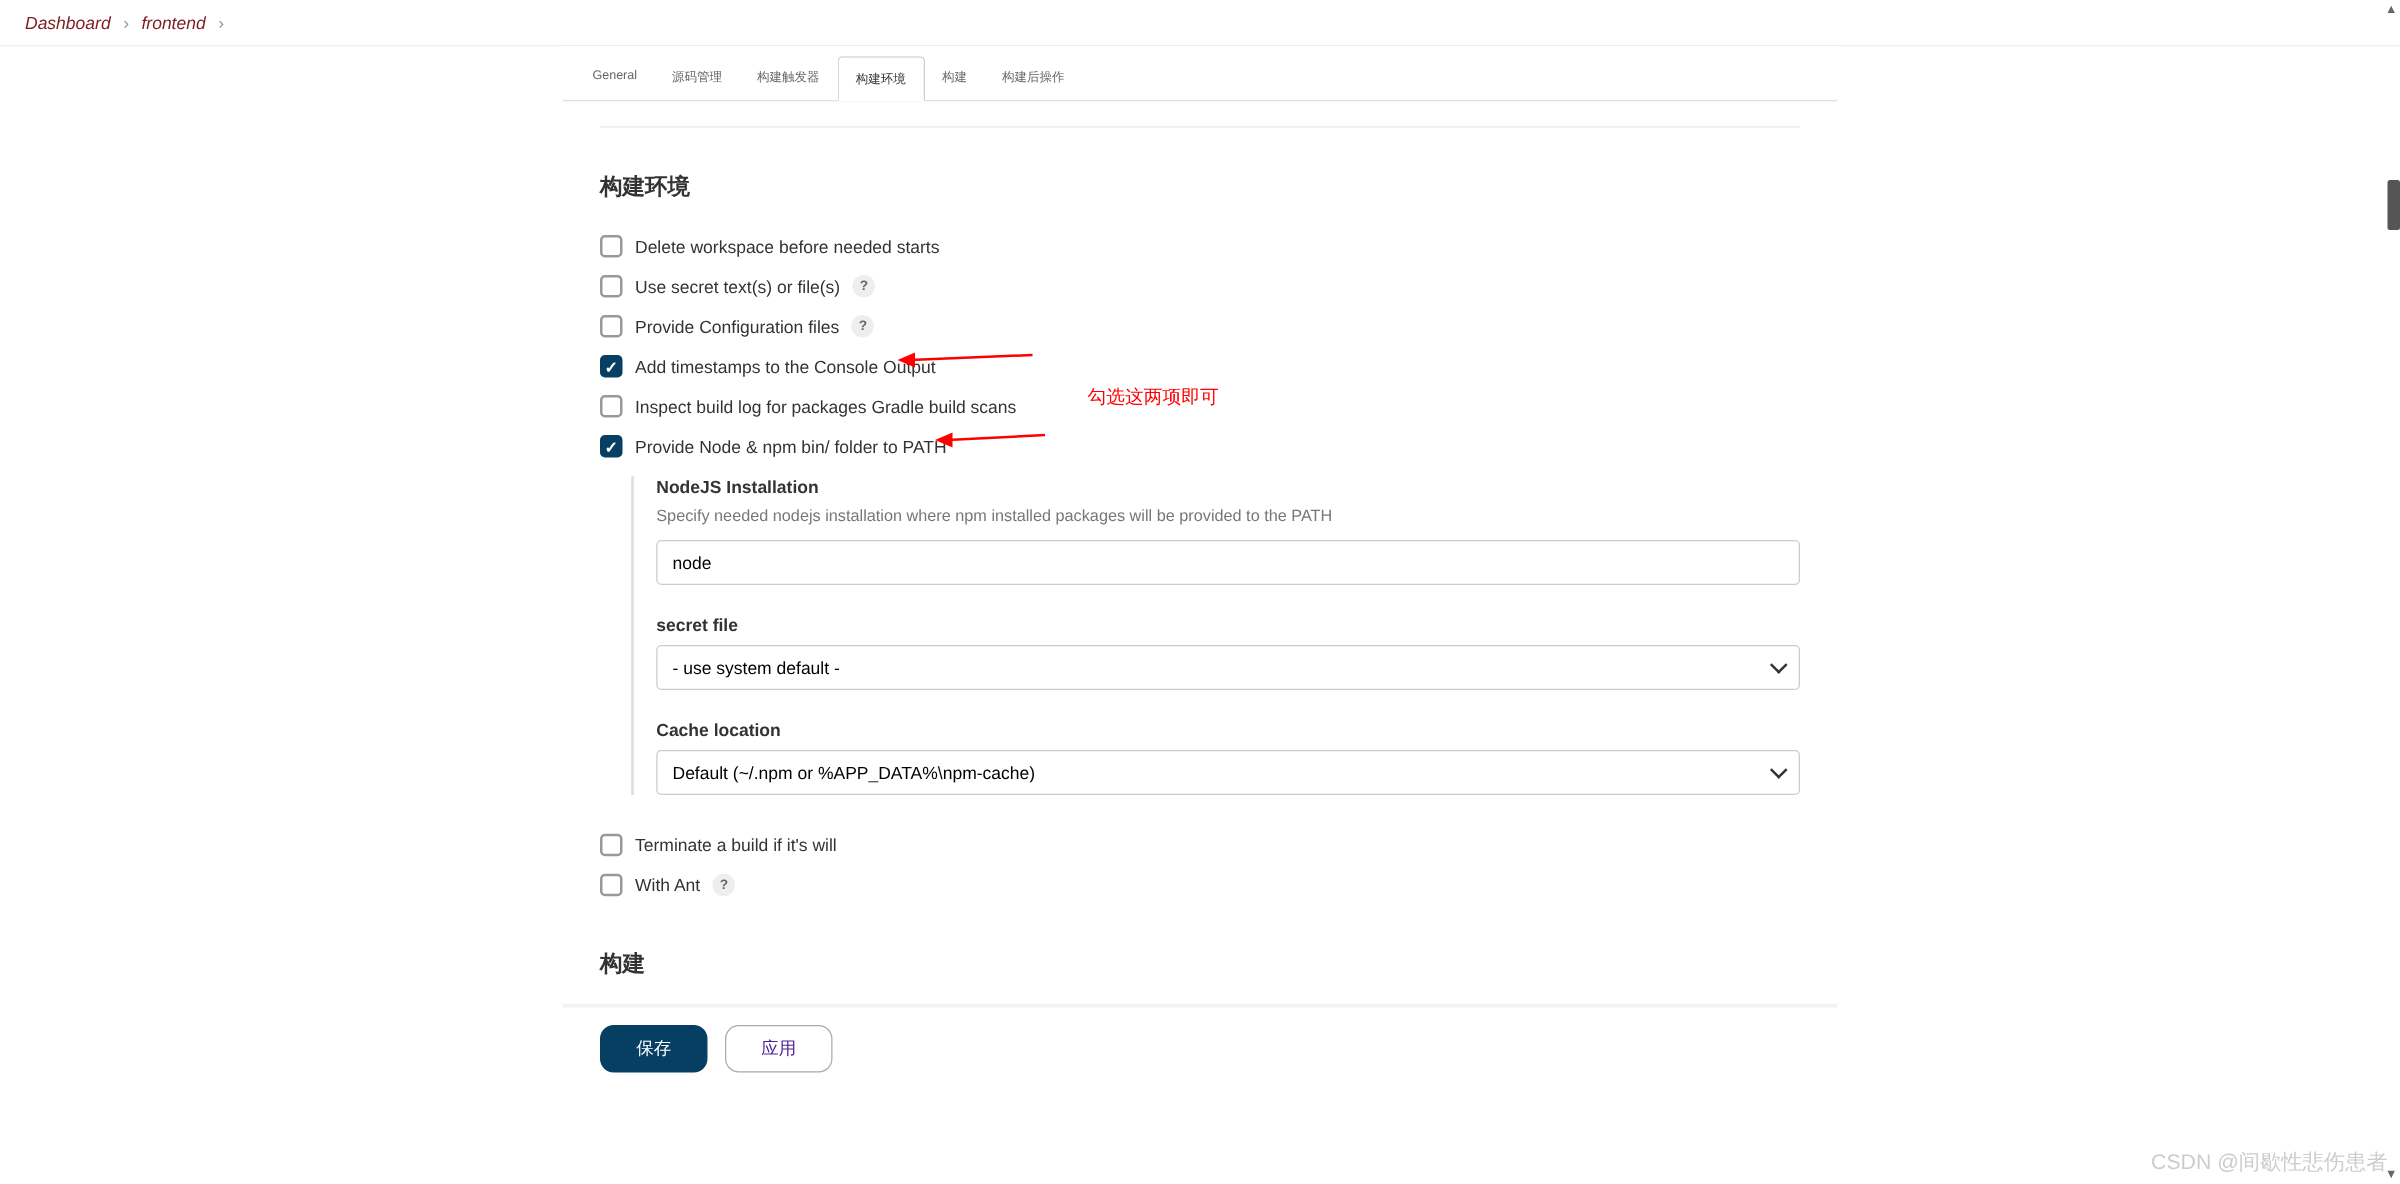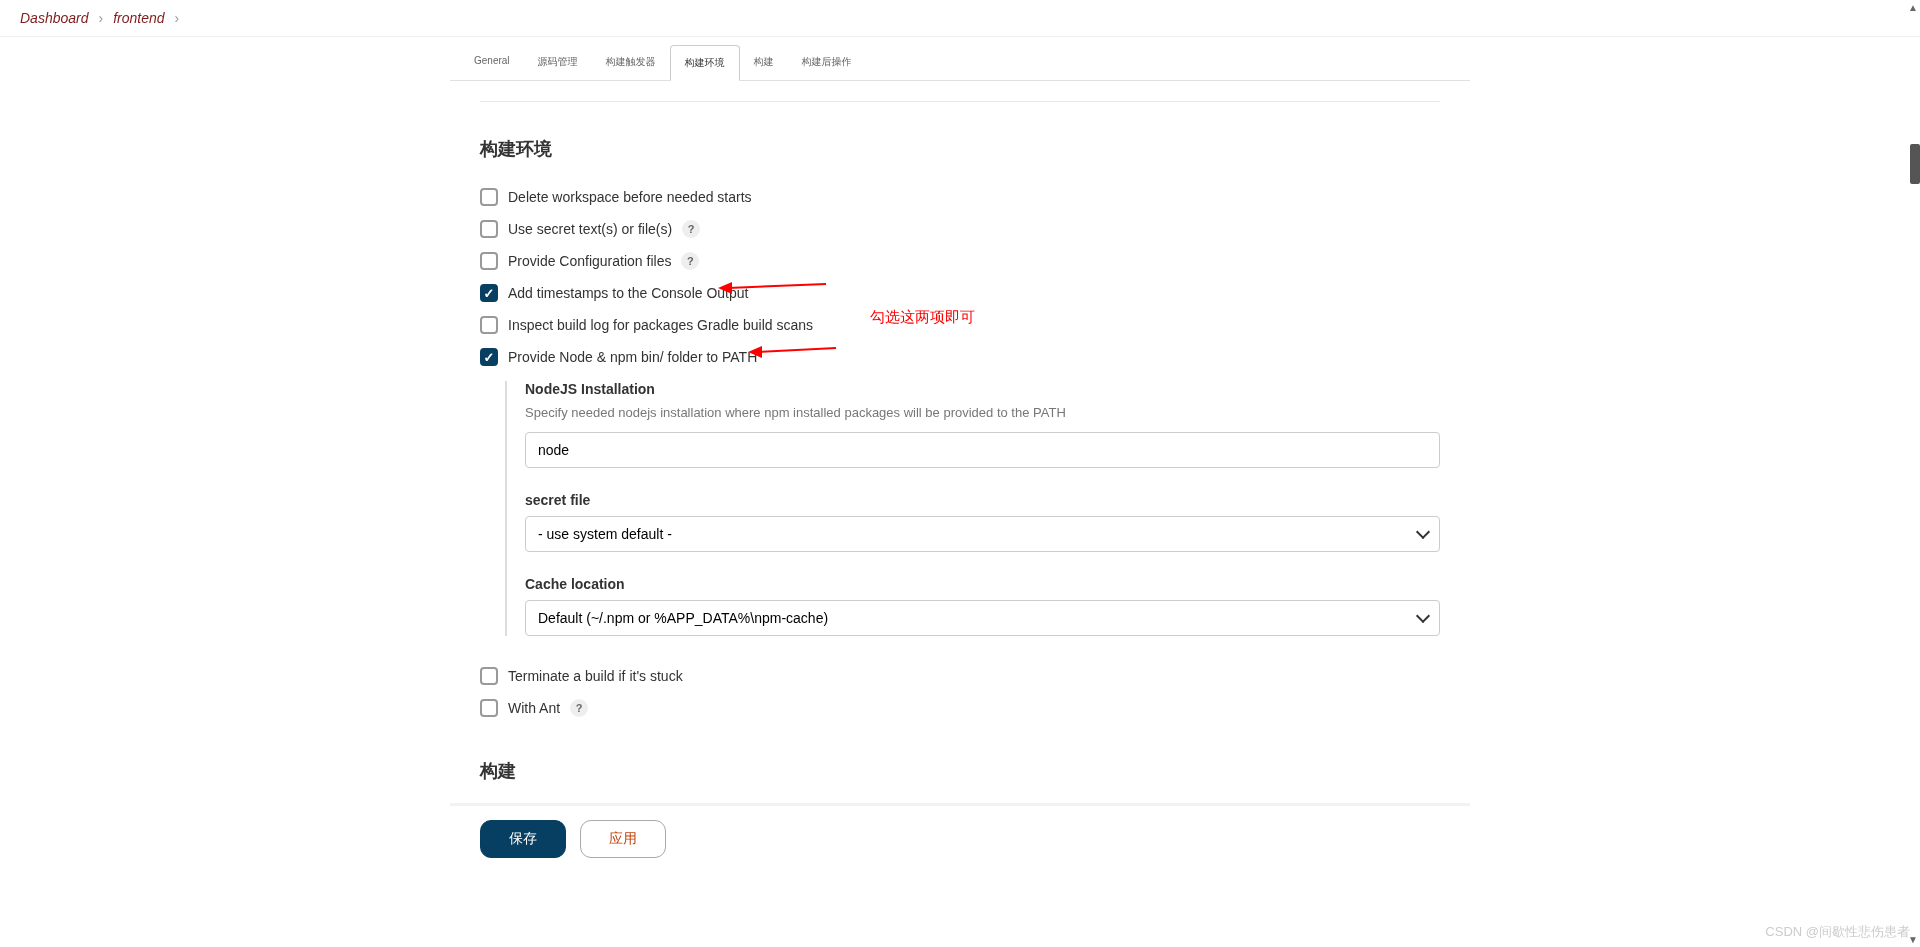--- a/index.html
+++ b/index.html
@@ -28,22 +28,22 @@
 .field-group { margin-bottom: 24px; }
 .field-label { font-size: 14px; font-weight: 600; color: #333; margin-bottom: 8px; }
 .field-desc { font-size: 13px; color: #777; margin-bottom: 12px; }
 .select-box { width: 100%; padding: 9px 12px; border: 1px solid #ccc; border-radius: 4px; font-size: 14px; background: #fff; appearance: none; position: relative; }
 .select-wrap { position: relative; }
 .select-wrap::after { content: ""; position: absolute; right: 12px; top: 50%; width: 8px; height: 8px; border-right: 2px solid #333; border-bottom: 2px solid #333; transform: translateY(-70%) rotate(45deg); pointer-events: none; }
 .select-wrap.no-caret::after { display: none; }
 .footer-buttons { display: flex; gap: 14px; padding: 0 30px; margin-top: 20px; border-top: 3px solid #f2f2f2; padding-top:14px;}
 .btn { padding: 9px 28px; border-radius: 11px; font-size: 14px; cursor: pointer; font-weight: 500; }
 .btn-primary { background: #063F61; color: #fff; border: 1px solid #063F61; }
-.btn-secondary { background: #fff; color: #c2410c; border: 1px solid #aaa; }
-.watermark { position: fixed; right: 10px; bottom: 6px; color: #ccc; font-size: 13px; }
+.btn-secondary { background: #fff; color: #4c1d95; border: 1px solid #aaa; }
+.watermark { position: fixed; right: 10px; bottom: 6px; color: #ccc; font-size: 17px; }
 .scroll-handle { position: fixed; right: 0; top: 144px; width: 10px; height: 40px; background: #555; border-radius: 2px;}
 .scroll-arrow { position: fixed; right: 2px; font-size:10px; color:#666;}
 </style>
 </head>
 <body>
 
 <div class="breadcrumb">
   <a>Dashboard</a>
   <span class="sep">›</span>
   <a>frontend</a>
@@ -141,21 +141,21 @@
           <select class="select-box">
             <option>Default (~/.npm or %APP_DATA%\npm-cache)</option>
           </select>
         </div>
       </div>
 
     </div>
 
     <div class="option-row">
       <div class="checkbox"></div>
-      <span class="option-label">Terminate a build if it's stuck</span>
+      <span class="option-label">Terminate a build if it's will</span>
     </div>
 
     <div class="option-row">
       <div class="checkbox"></div>
       <span class="option-label">With Ant</span>
       <span class="help-icon">?</span>
     </div>
 
   </div>
 

